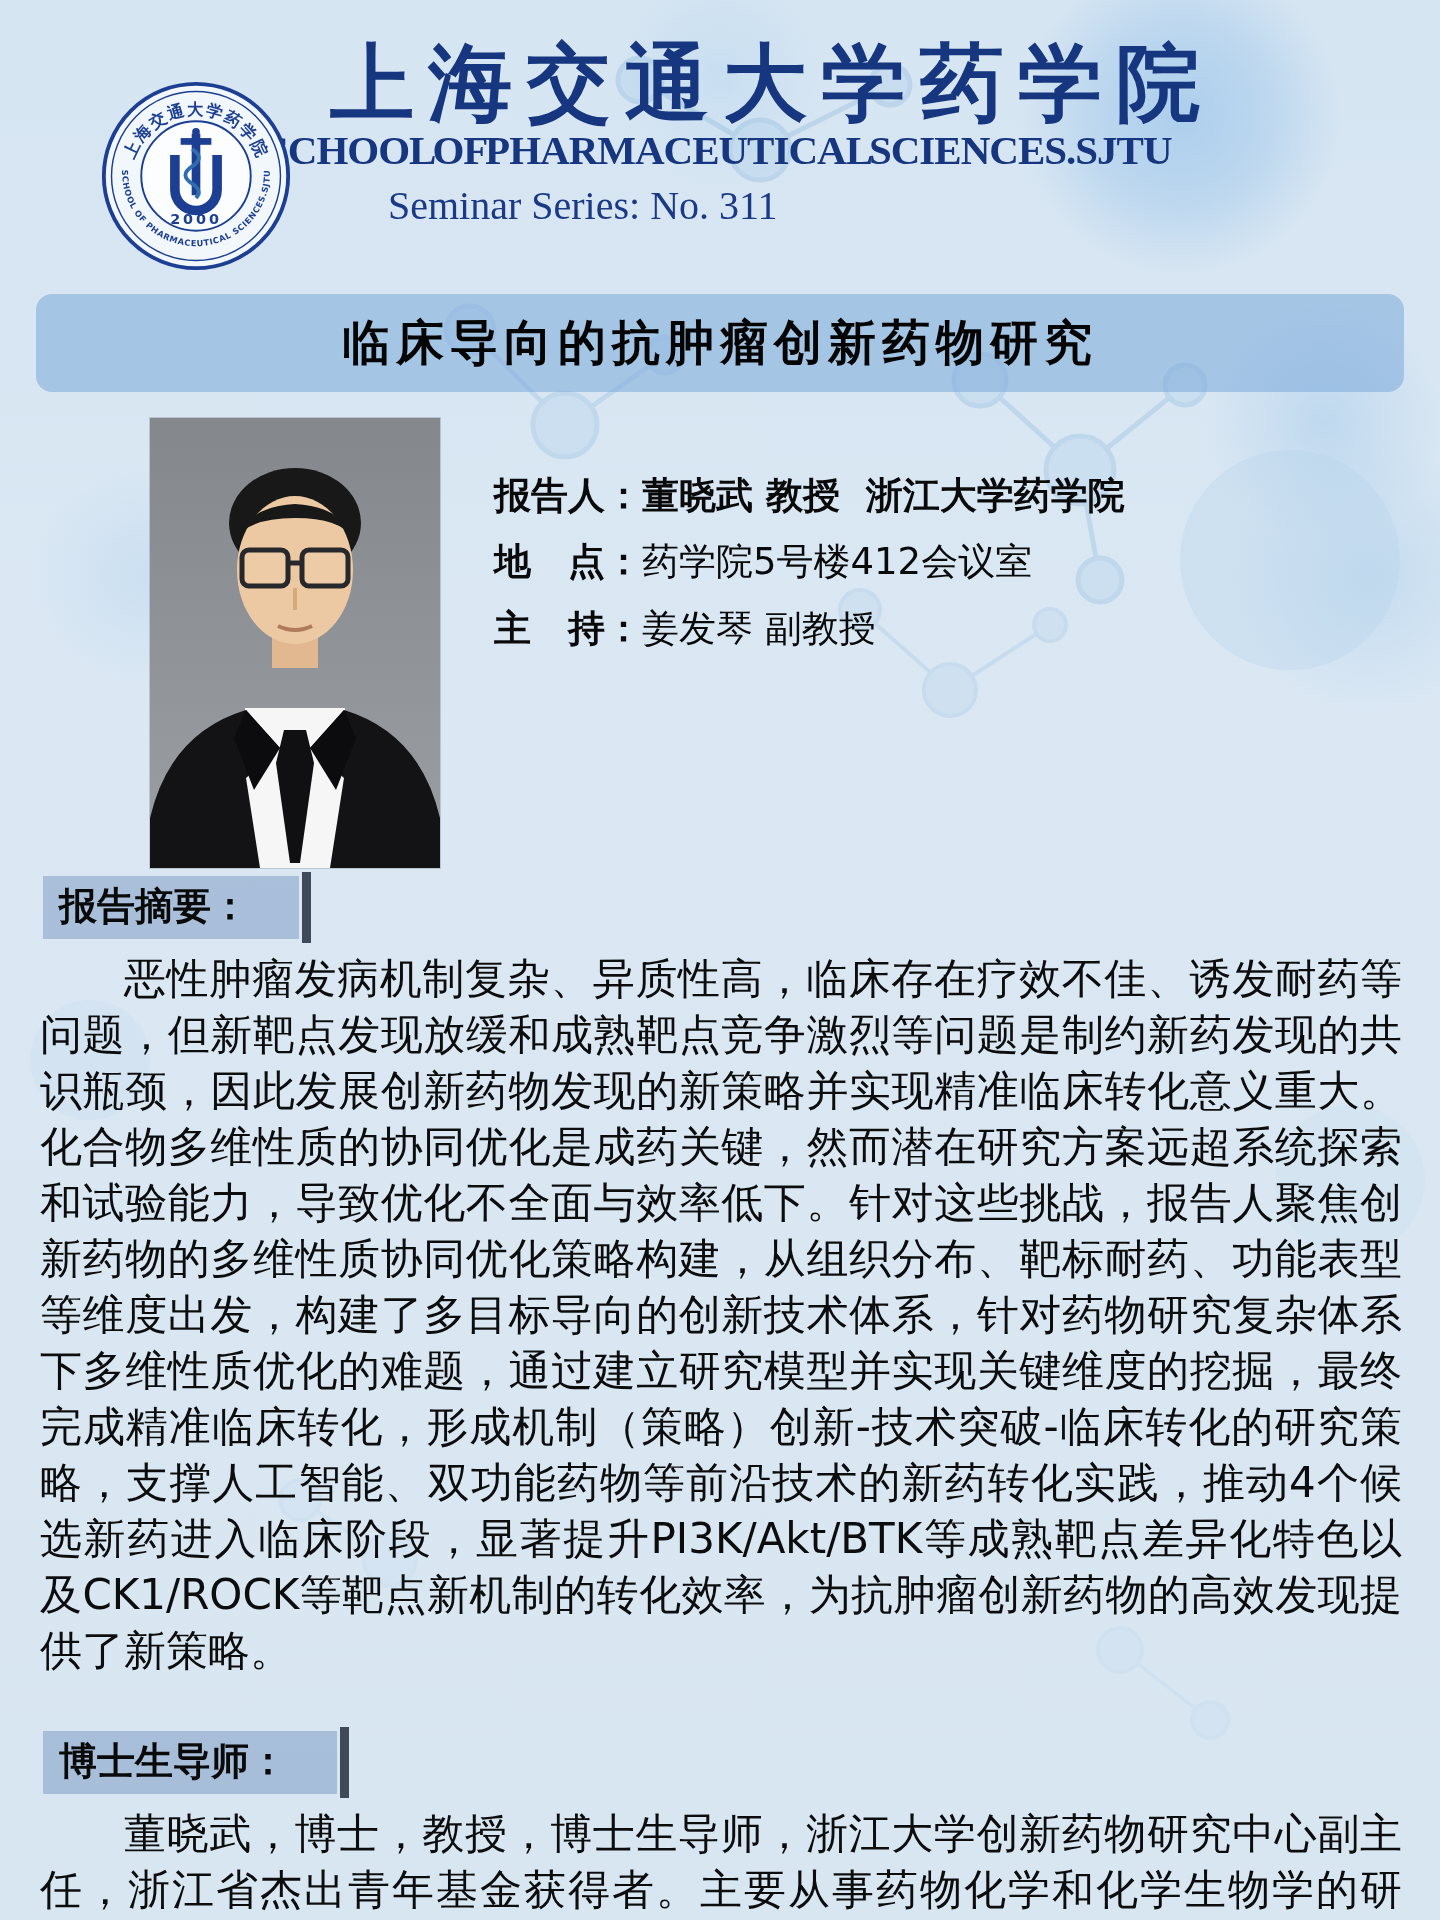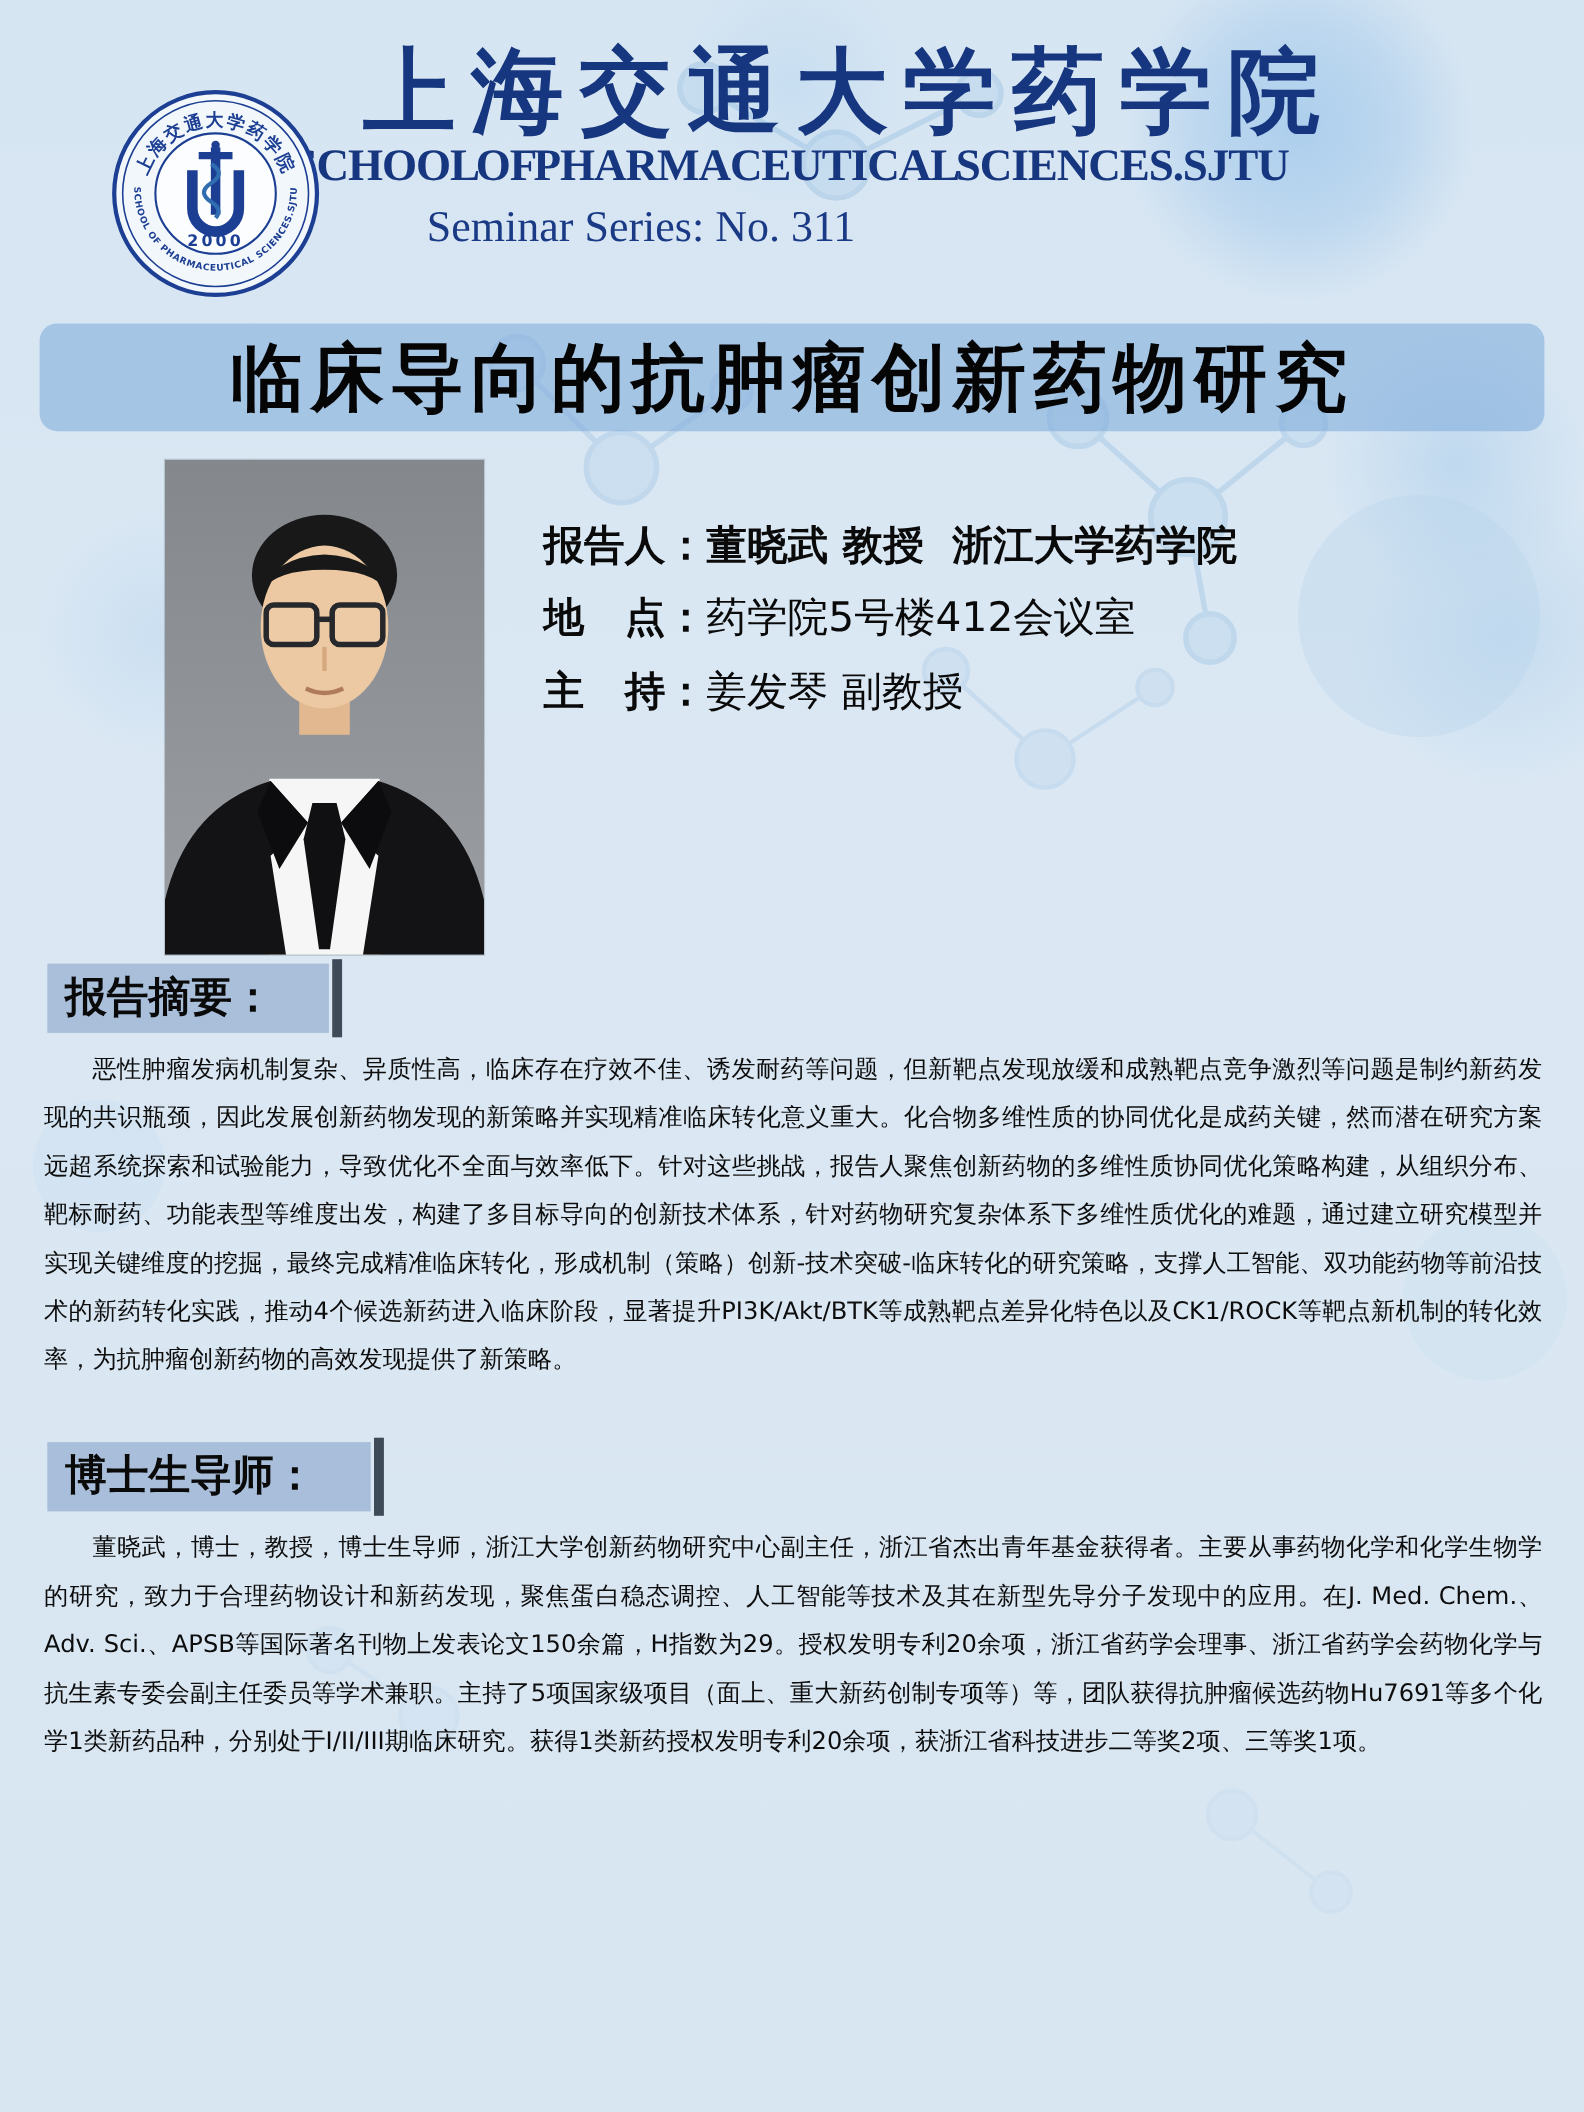--- a/index.html
+++ b/index.html
@@ -23,40 +23,40 @@
   .school-cn{margin:38px 0 0 330px;font-family:"DejaVu Serif",serif;font-weight:bold;
     font-size:84px;line-height:1.08;color:#16367f;letter-spacing:.17em;white-space:nowrap;}
   .school-en{margin:0 0 0 266px;font-family:"Liberation Serif","DejaVu Serif",serif;font-weight:bold;
     font-size:41px;line-height:1.05;color:#16367f;letter-spacing:-1px;word-spacing:-10px;white-space:nowrap;}
   .seminar-no{margin:10px 0 0 388px;font-family:"Liberation Serif","DejaVu Serif",serif;font-weight:normal;
     font-size:40px;color:#1a3a85;white-space:nowrap;}
 
   
   .title-banner{margin:16px 36px 0 36px;height:98px;border-radius:16px;
     background:rgba(128,172,218,.58);display:flex;align-items:center;justify-content:center;}
-  .title-banner .title{font-size:67px;font-weight:bold;color:#050505;letter-spacing:6px;white-space:nowrap;}
+  .title-banner .title{font-size:48px;font-weight:bold;color:#050505;letter-spacing:6px;white-space:nowrap;}
 
   
   .speaker-row{display:flex;margin:26px 0 0 150px;}
   .photo{width:290px;height:450px;flex:0 0 auto;box-shadow:0 0 0 1px rgba(0,0,0,.15);}
   .info{margin-left:18px;padding-top:56px;}
   .info-row{font-size:37px;line-height:1.2;margin-bottom:22px;color:#0a0a0a;white-space:nowrap;margin-left:36px;}
   .info-label{font-weight:bold;}
   .info-value{white-space:pre-wrap;}
   .info-row.row-bold .info-value{font-weight:bold;}
 
   
   .section-heading{position:relative;display:inline-block;margin-left:43px;
     background:rgba(128,156,196,.55);padding:5px 50px 7px 16px;text-align:right;}
   .section-heading .heading-text{font-size:38px;font-weight:bold;color:#0a0a0a;}
   .section-heading .accent-bar{position:absolute;right:-12px;top:-4px;width:9px;height:112%;
     background:#3f4a58;}
   .abstract-section{margin-top:8px;}
   .bio-section{margin-top:52px;}
-  .body-para{margin:12px 38px 0 40px;font-size:22px;line-height:44px;color:#0d0d0d;
+  .body-para{margin:12px 38px 0 40px;font-size:42px;line-height:56px;color:#0d0d0d;
     text-align:justify;text-indent:2em;}
 </style>
 </head>
 <body>
 
 <div class="poster">
 
   <svg class="bg-decor" width="1440" height="1920" viewBox="0 0 1440 1920" xmlns="http://www.w3.org/2000/svg">
     <g stroke="#85b4dc" stroke-width="5" fill="#a9cde9" opacity="0.32">
       <line x1="640" y1="80" x2="760" y2="150"></line>

